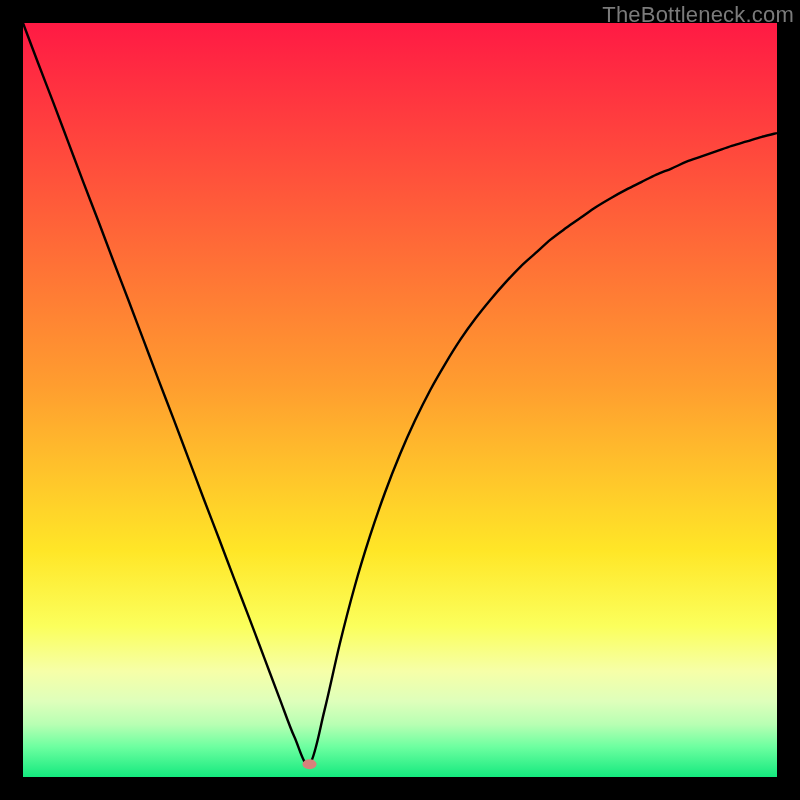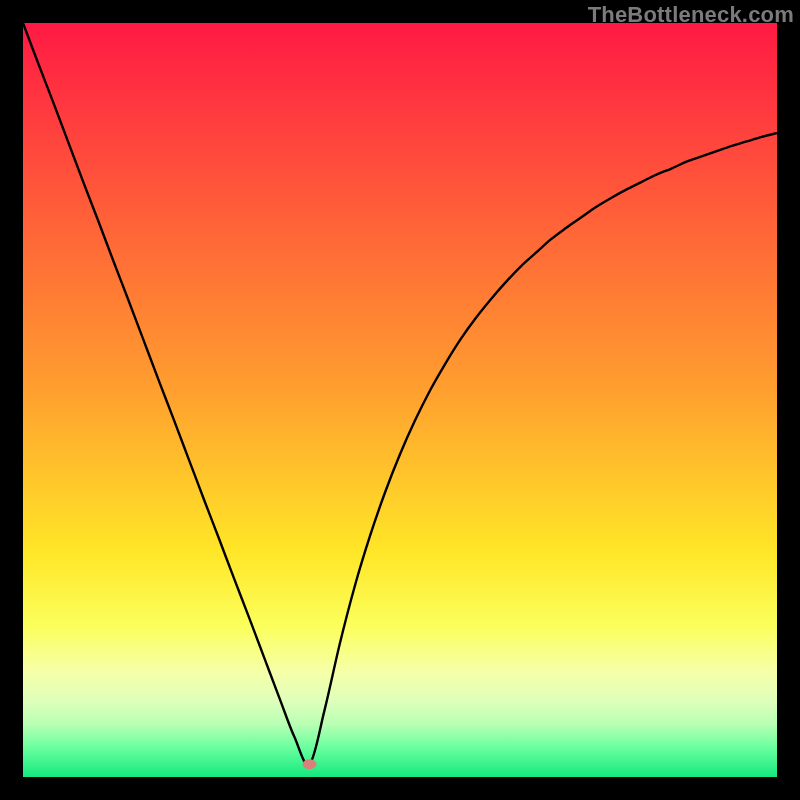--- a/index.html
+++ b/index.html
@@ -31,21 +31,21 @@
     width: 754px;
     height: 754px;
   }
   .watermark {
     position: absolute;
     top: 2px;
     right: 6px;
     color: #7b7b7b;
     font-size: 22px;
     letter-spacing: 0.2px;
-    font-weight: 700;
+    font-weight: 400;
     user-select: none;
   }
 </style>
 </head>
 <body>
 
 <div class="stage">
 
   <div class="plot-outer">
     <svg class="plot-inner" viewBox="0 0 754 754" preserveAspectRatio="none">

